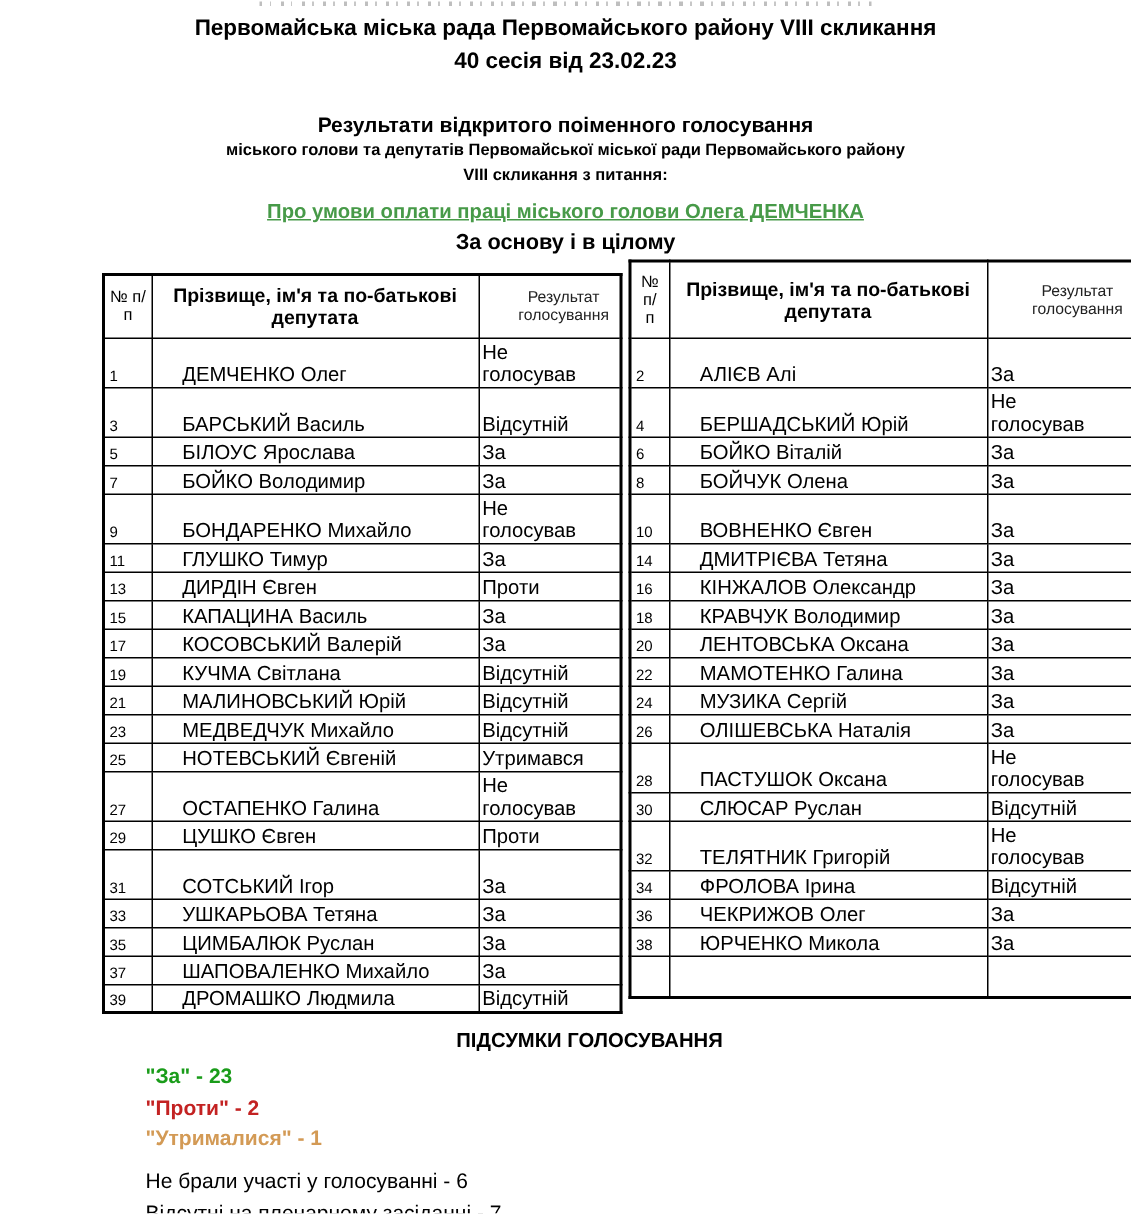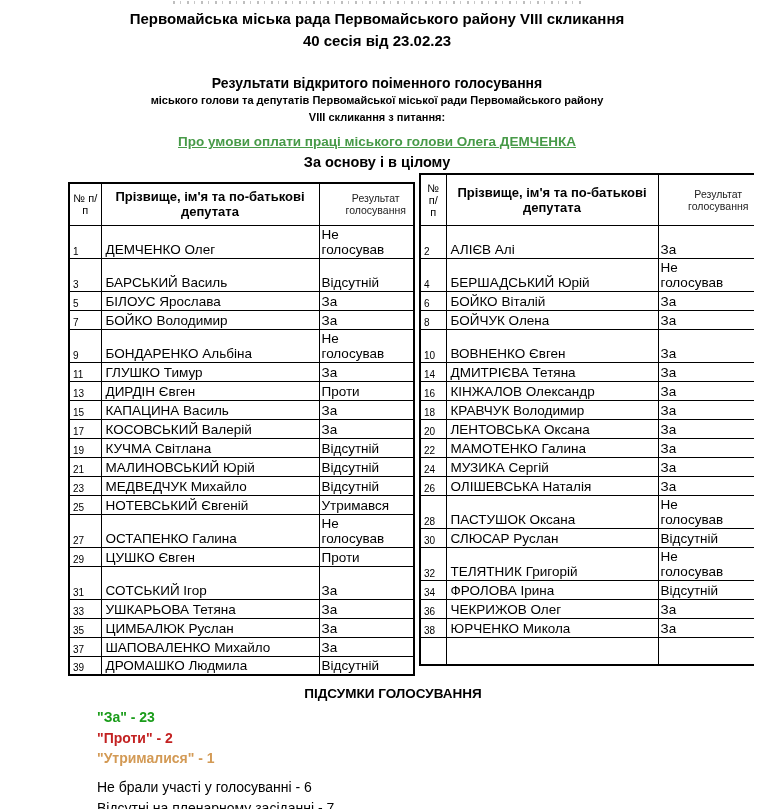--- a/index.html
+++ b/index.html
@@ -36,21 +36,21 @@
   .tbl-right thead tr{ height:51px; }
   .h-num{ font-size:11px; line-height:12px; }
   .h-name{ font-size:13px; font-weight:bold; line-height:15px; }
   .h-res{ font-size:10.5px; line-height:12px; color:#222;padding-left:20px; }
   .w12{ display:inline-block; width:13px; word-break:break-all; }
   tbody tr{ height:19px; }
   tbody tr.tall{ height:33px; }
   tbody tr.empty-row{ height:28px; }
   tbody td{ vertical-align:bottom; padding:0 2px 1px 2px; }
   .td-num{ font-size:10px; padding-left:3px; }
-  .td-name{ font-size:13.5px; padding-left:4px; white-space:nowrap; }
+  .td-name{ font-size:13.5px; padding-left:20px; white-space:nowrap; }
   .td-res{ font-size:13.5px; }
   .res-inner{ display:inline-block; max-width:72px; line-height:15px; }
 
   
   .sum-title{ text-align:center; font-weight:bold; font-size:13.5px; margin-top:10px;padding-left:32px; }
   .sum-block{ margin-left:97px; }
   .sum-line{ font-size:14px; font-weight:bold; line-height:20.5px; }
   .sum-line:first-child{ margin-top:6px; }
   .sum-plain{ font-size:14px; line-height:21px; }
   .gap{ height:8px; }
@@ -105,21 +105,21 @@
             <td class="td-name">БІЛОУС Ярослава</td>
             <td class="td-res"><span class="res-inner">За</span></td>
           </tr>
           <tr>
             <td class="td-num">7</td>
             <td class="td-name">БОЙКО Володимир</td>
             <td class="td-res"><span class="res-inner">За</span></td>
           </tr>
           <tr class="tall">
             <td class="td-num">9</td>
-            <td class="td-name">БОНДАРЕНКО Альбіна</td>
+            <td class="td-name">БОНДАРЕНКО Михайло</td>
             <td class="td-res"><span class="res-inner">Не голосував</span></td>
           </tr>
           <tr>
             <td class="td-num">11</td>
             <td class="td-name">ГЛУШКО Тимур</td>
             <td class="td-res"><span class="res-inner">За</span></td>
           </tr>
           <tr>
             <td class="td-num">13</td>
             <td class="td-name">ДИРДІН Євген</td>

